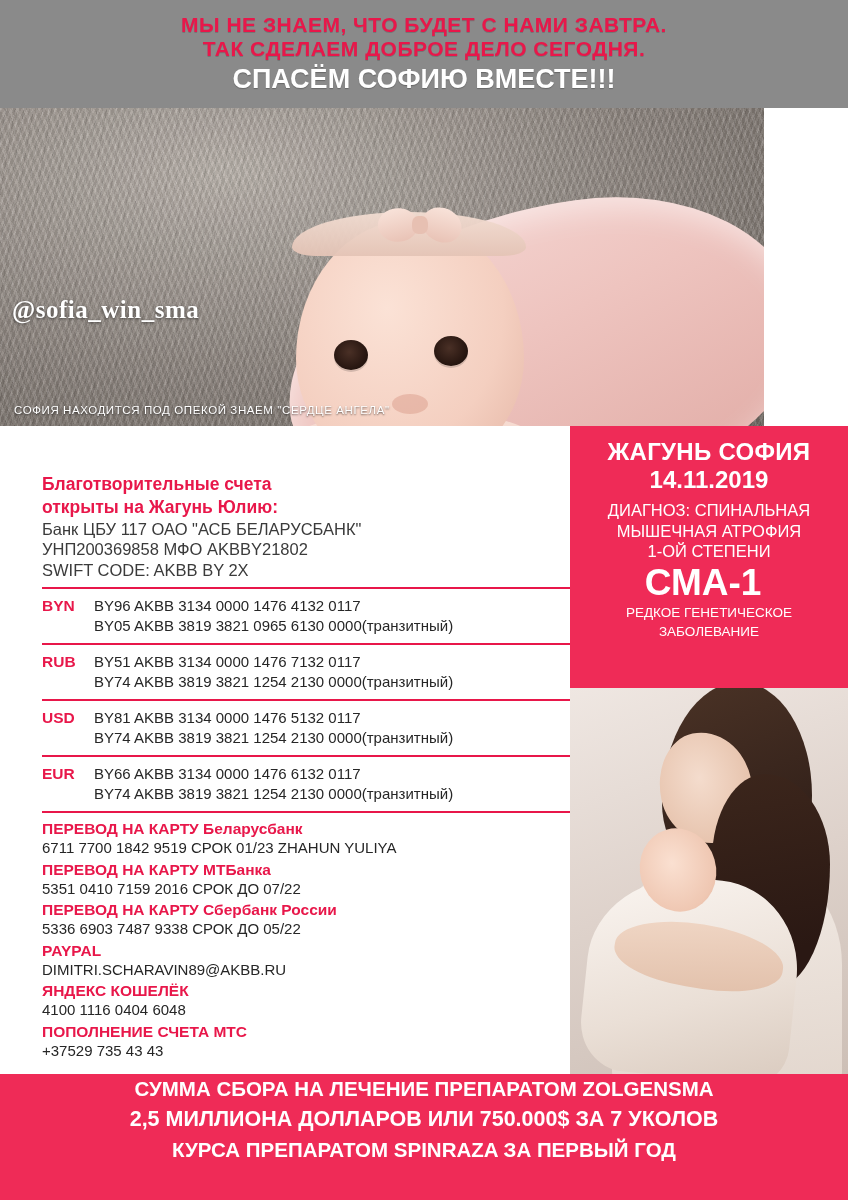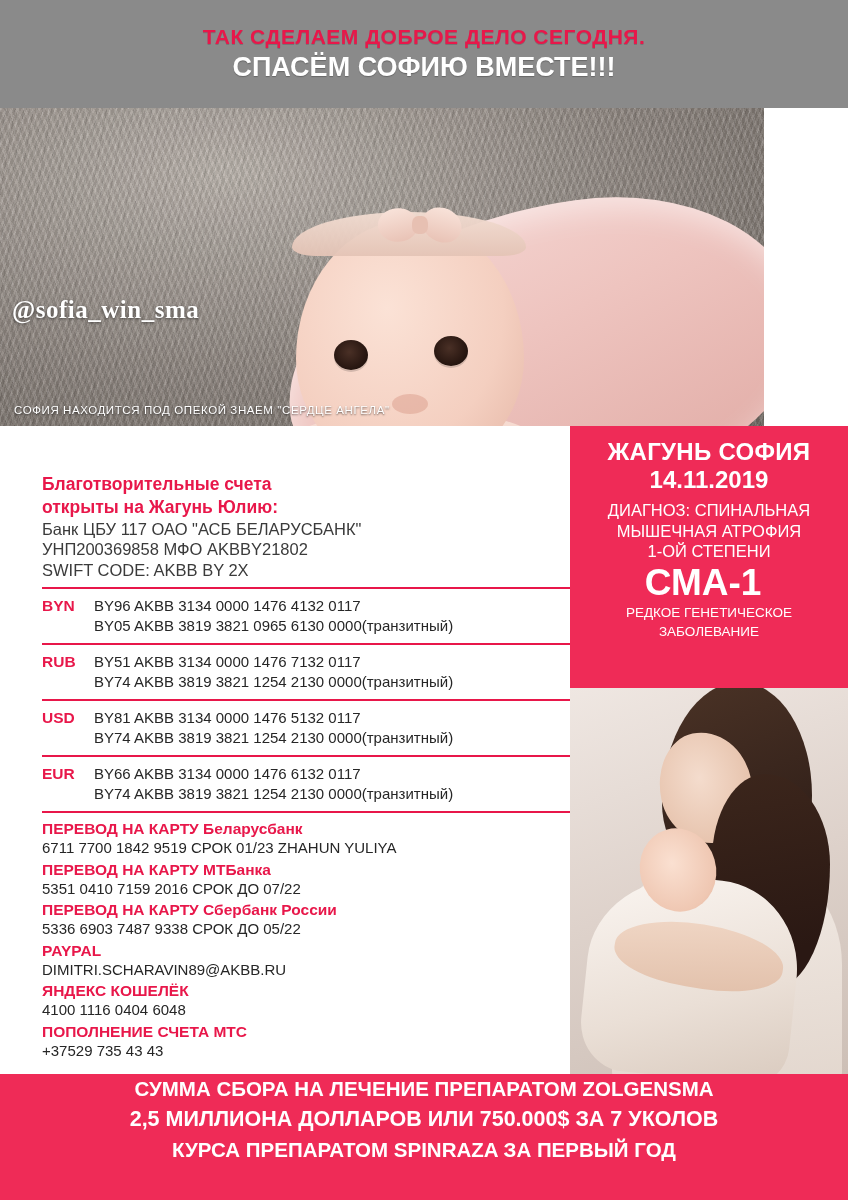--- a/index.html
+++ b/index.html
@@ -347,20 +347,21 @@
   .f1 { font-weight: bold; font-size: 20.5px; line-height: 1.45; }
   .f2 { font-weight: bold; font-size: 21.5px; line-height: 1.45; }
   .f3 { font-weight: bold; font-size: 20.5px; line-height: 1.45; }
 </style>
 </head>
 <body>
 
 <div class="poster">
 
   <div class="header">
+    <div class="header-line1">МЫ НЕ ЗНАЕМ, ЧТО БУДЕТ С НАМИ  ЗАВТРА.</div>
     <div class="header-line2">ТАК СДЕЛАЕМ ДОБРОЕ ДЕЛО СЕГОДНЯ.</div>
     <div class="header-line3">СПАСЁМ СОФИЮ ВМЕСТЕ!!!</div>
   </div>
 
   <div class="photo-baby">
     <div class="fur-bg"></div>
     <div class="blanket"></div>
     <div class="baby-body"></div>
     <div class="baby-head"></div>
     <div class="headband"></div>

